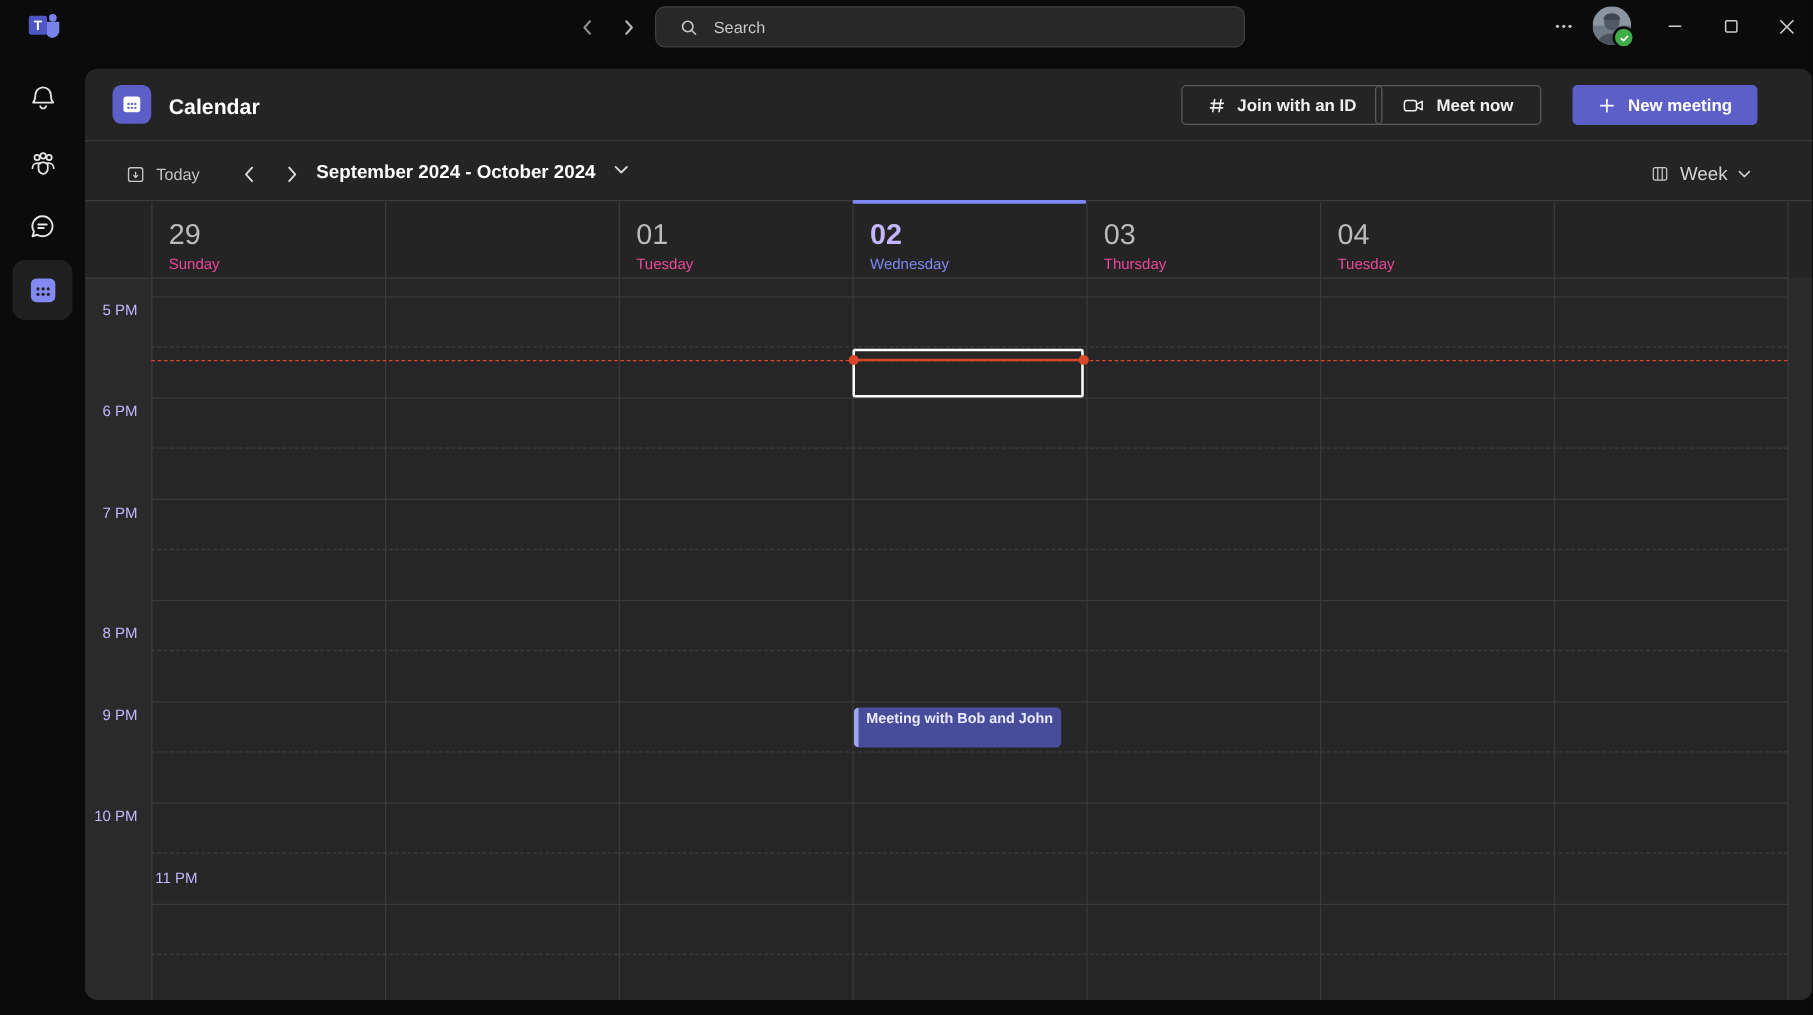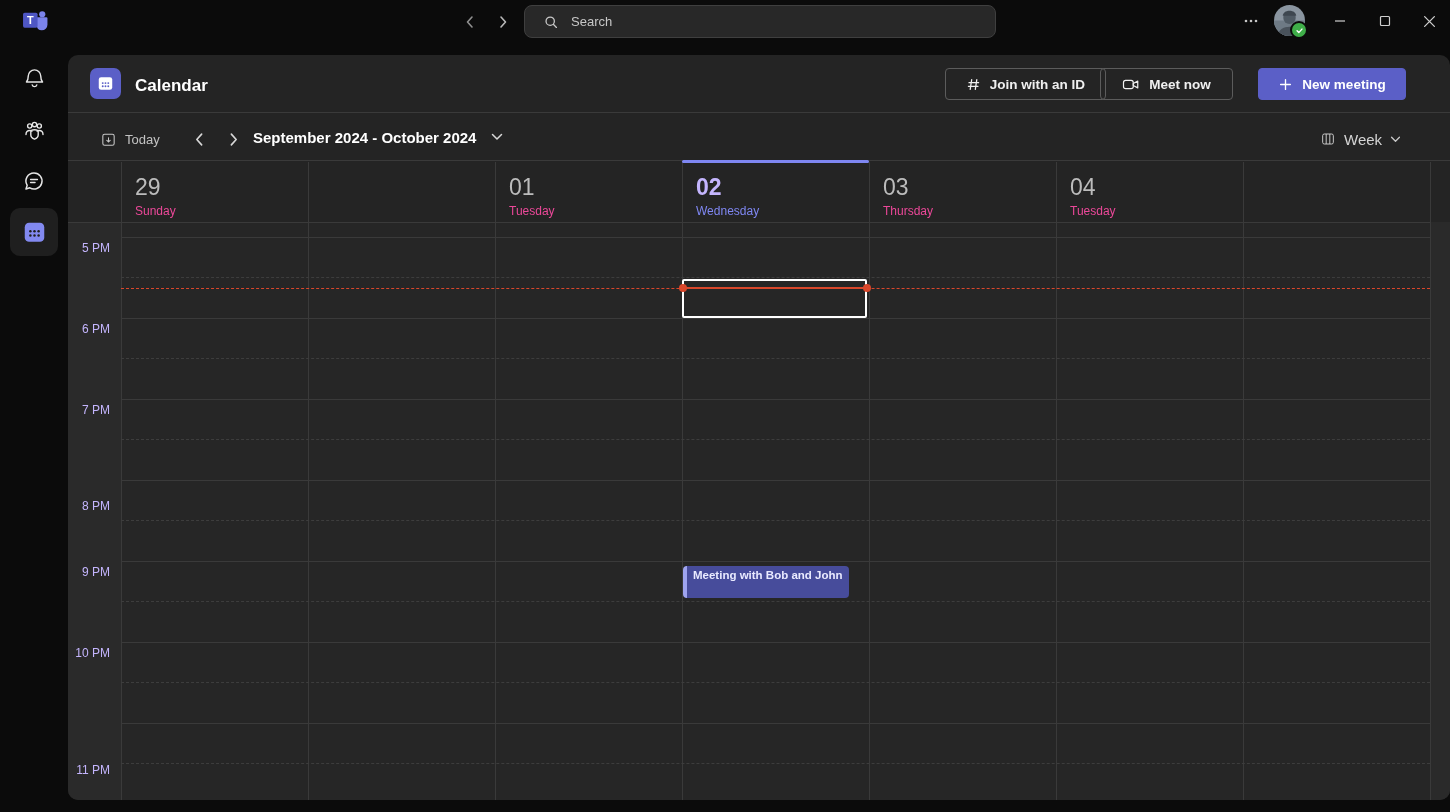--- a/index.html
+++ b/index.html
@@ -300,21 +300,21 @@
       <div class="day-num">04</div>
       <div class="day-name">Tuesday</div>
     </div>
 
     <div class="time-label" style="top:186px;">5 PM</div>
     <div class="time-label" style="top:267px;">6 PM</div>
     <div class="time-label" style="top:348px;">7 PM</div>
     <div class="time-label" style="top:444px;">8 PM</div>
     <div class="time-label" style="top:510px;">9 PM</div>
     <div class="time-label" style="top:591px;">10 PM</div>
-    <div class="time-label" style="top:708px;">11 PM</div>
+    <div class="time-label" style="top:640px;padding-left:48px;">11 PM</div>
 
     <div class="slot-select"></div>
     <div class="now-dash"></div>
     <div class="now-solid"></div>
     <div class="now-dot" style="left:611px;"></div>
     <div class="now-dot" style="left:795px;"></div>
 
     <div class="event">
       <span>Meeting with Bob and John</span>
     </div>

